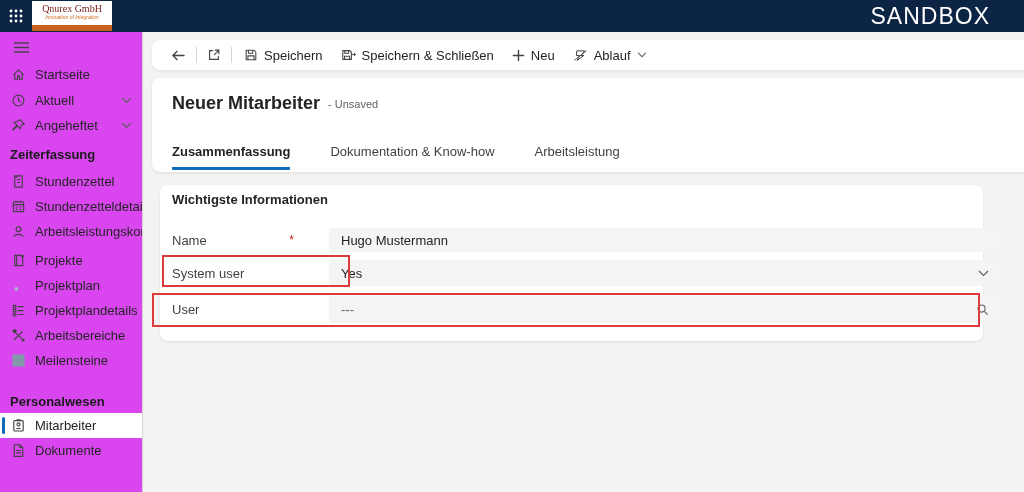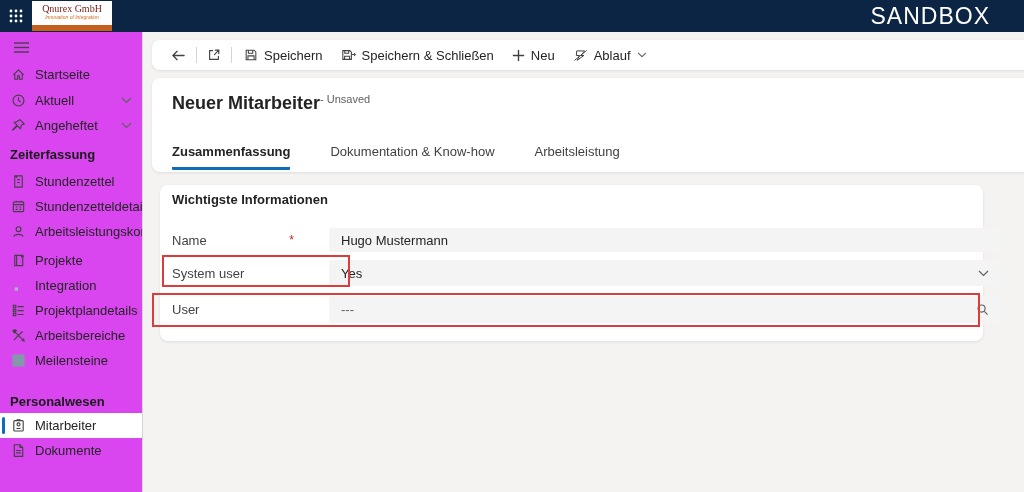--- a/index.html
+++ b/index.html
@@ -33,21 +33,21 @@
   
   .main{position:relative;flex:1;background:#f4f3f2;}
   .card{position:absolute;background:#fff;border-radius:8px;box-shadow:0 1px 3px rgba(0,0,0,.09);}
   .cmdbar{left:9px;right:-12px;top:8px;height:30px;display:flex;align-items:center;padding-left:12px;}
   .cmdbtn{display:flex;align-items:center;gap:6px;padding:0 9px;height:26px;border-radius:4px;cursor:pointer;color:#242424;font-size:13px;white-space:nowrap;}
   .cmdbtn .cicon{display:flex;color:#424242;}
   .cmddiv{width:1px;height:16px;background:#d6d4d2;margin:0 3px;}
   .plus{color:#3f9e49;}
 
   .headercard{left:9px;right:-12px;top:46px;height:94px;}
-  .title-row{position:absolute;left:20px;top:15px;display:flex;align-items:flex-start;}
+  .title-row{position:absolute;left:20px;top:15px;display:flex;align-items:center;gap:8px;}
   .form-title{font-size:18px;font-weight:700;color:#242424;}
   .form-status{font-size:11px;color:#616161;}
   .tabs{position:absolute;left:20px;bottom:2px;display:flex;gap:40px;}
   .tab{font-size:13px;color:#424242;padding-bottom:8px;cursor:pointer;border-bottom:3px solid transparent;}
   .tab.active{font-weight:bold;color:#242424;border-bottom-color:#0f6cbd;border-radius:1px;}
 
   .formcard{left:17px;top:153px;width:823px;height:156px;}
   .section-title{position:absolute;left:12px;top:7px;font-size:13px;font-weight:bold;color:#242424;}
   .frow{position:absolute;left:12px;display:flex;align-items:center;gap:31px;}
   .flabel{width:126px;font-size:13px;color:#424242;display:flex;align-items:center;}
@@ -178,21 +178,21 @@
             </svg>
         </span>
         <span class="slabel">Projekte</span>
       </div>
       <div class="srow">
         <span class="sicon">
           <svg width="15" height="15" viewBox="0 0 16 16">
               <rect x="4" y="10" width="3.5" height="3.5" fill="#a9b7c4"></rect>
             </svg>
         </span>
-        <span class="slabel">Integration</span>
+        <span class="slabel">Projektplan</span>
       </div>
       <div class="srow">
         <span class="sicon">
           <svg width="15" height="15" viewBox="0 0 16 16" fill="none" stroke="currentColor" stroke-width="1.2">
               <rect x="2.5" y="2.5" width="2.6" height="2.6"></rect>
               <rect x="2.5" y="6.8" width="2.6" height="2.6"></rect>
               <rect x="2.5" y="11" width="2.6" height="2.6"></rect>
               <path d="M7 3.8h6.5M7 8.1h6.5M7 12.3h6.5"></path>
             </svg>
         </span>

